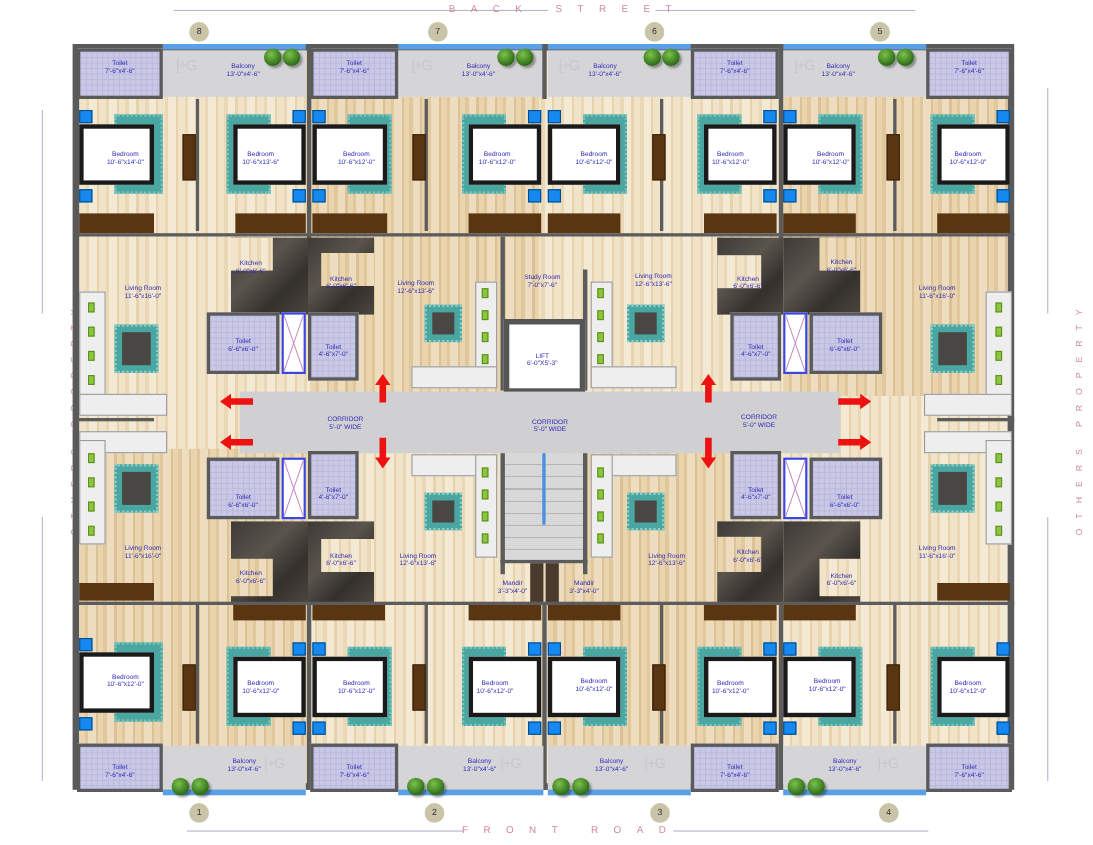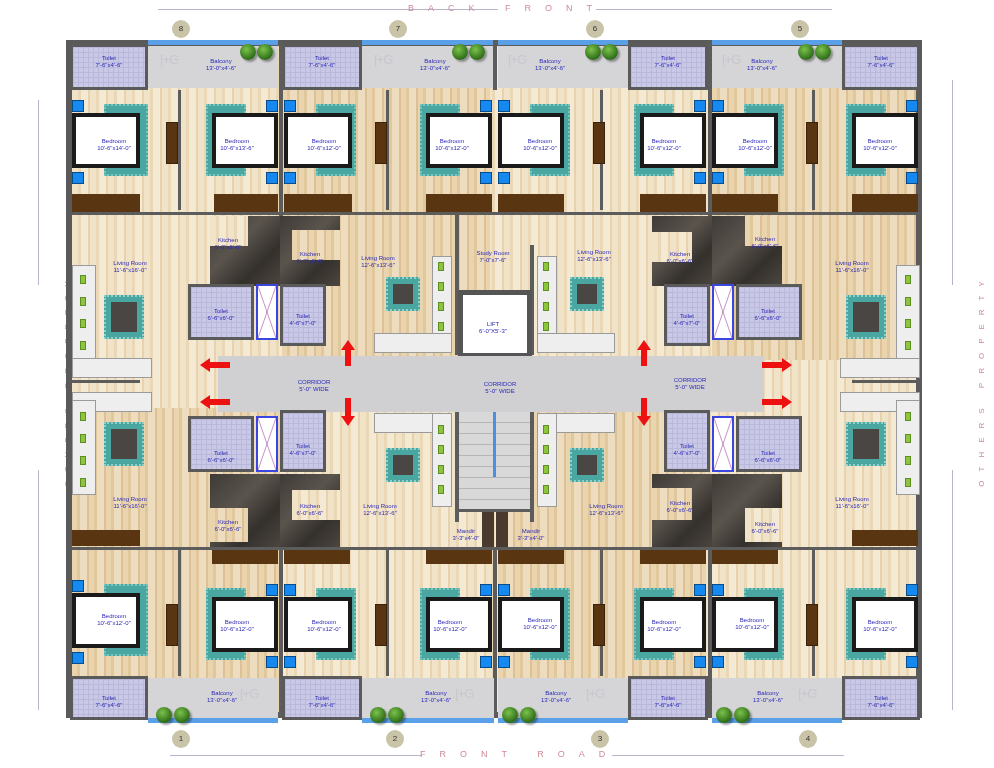--- a/index.html
+++ b/index.html
@@ -38,21 +38,21 @@
   .badge{position:absolute;width:18px;height:18px;border-radius:50%;background:#c9c3a8;color:#333;font-size:8px;line-height:18px;text-align:center}
   .watermark{position:absolute;color:#c7c7ce;font-size:13px;letter-spacing:-1px;font-family:"Liberation Sans",sans-serif}
 </style>
 </head>
 <body>
 
 <div id="stage">
 
   <div class="street-line" style="left:158px;top:9px;width:340px"></div>
   <div class="street-line" style="left:596px;top:9px;width:236px"></div>
-  <div class="street-text" style="left:408px;top:3px">BACK FRONT</div>
+  <div class="street-text" style="left:408px;top:3px">BACK STREET</div>
 
   <div class="street-line" style="left:170px;top:755px;width:252px"></div>
   <div class="street-line" style="left:612px;top:755px;width:232px"></div>
   <div class="street-text" style="left:420px;top:749px">FRONT ROAD</div>
 
   <div class="side-line" style="left:38px;top:100px;height:185px"></div>
   <div class="side-line" style="left:38px;top:470px;height:240px"></div>
   <div class="side-text" style="left:-40px;top:375px;transform:rotate(-90deg)">OTHERS PROPERTY</div>
 
   <div class="side-line" style="left:952px;top:80px;height:205px"></div>

